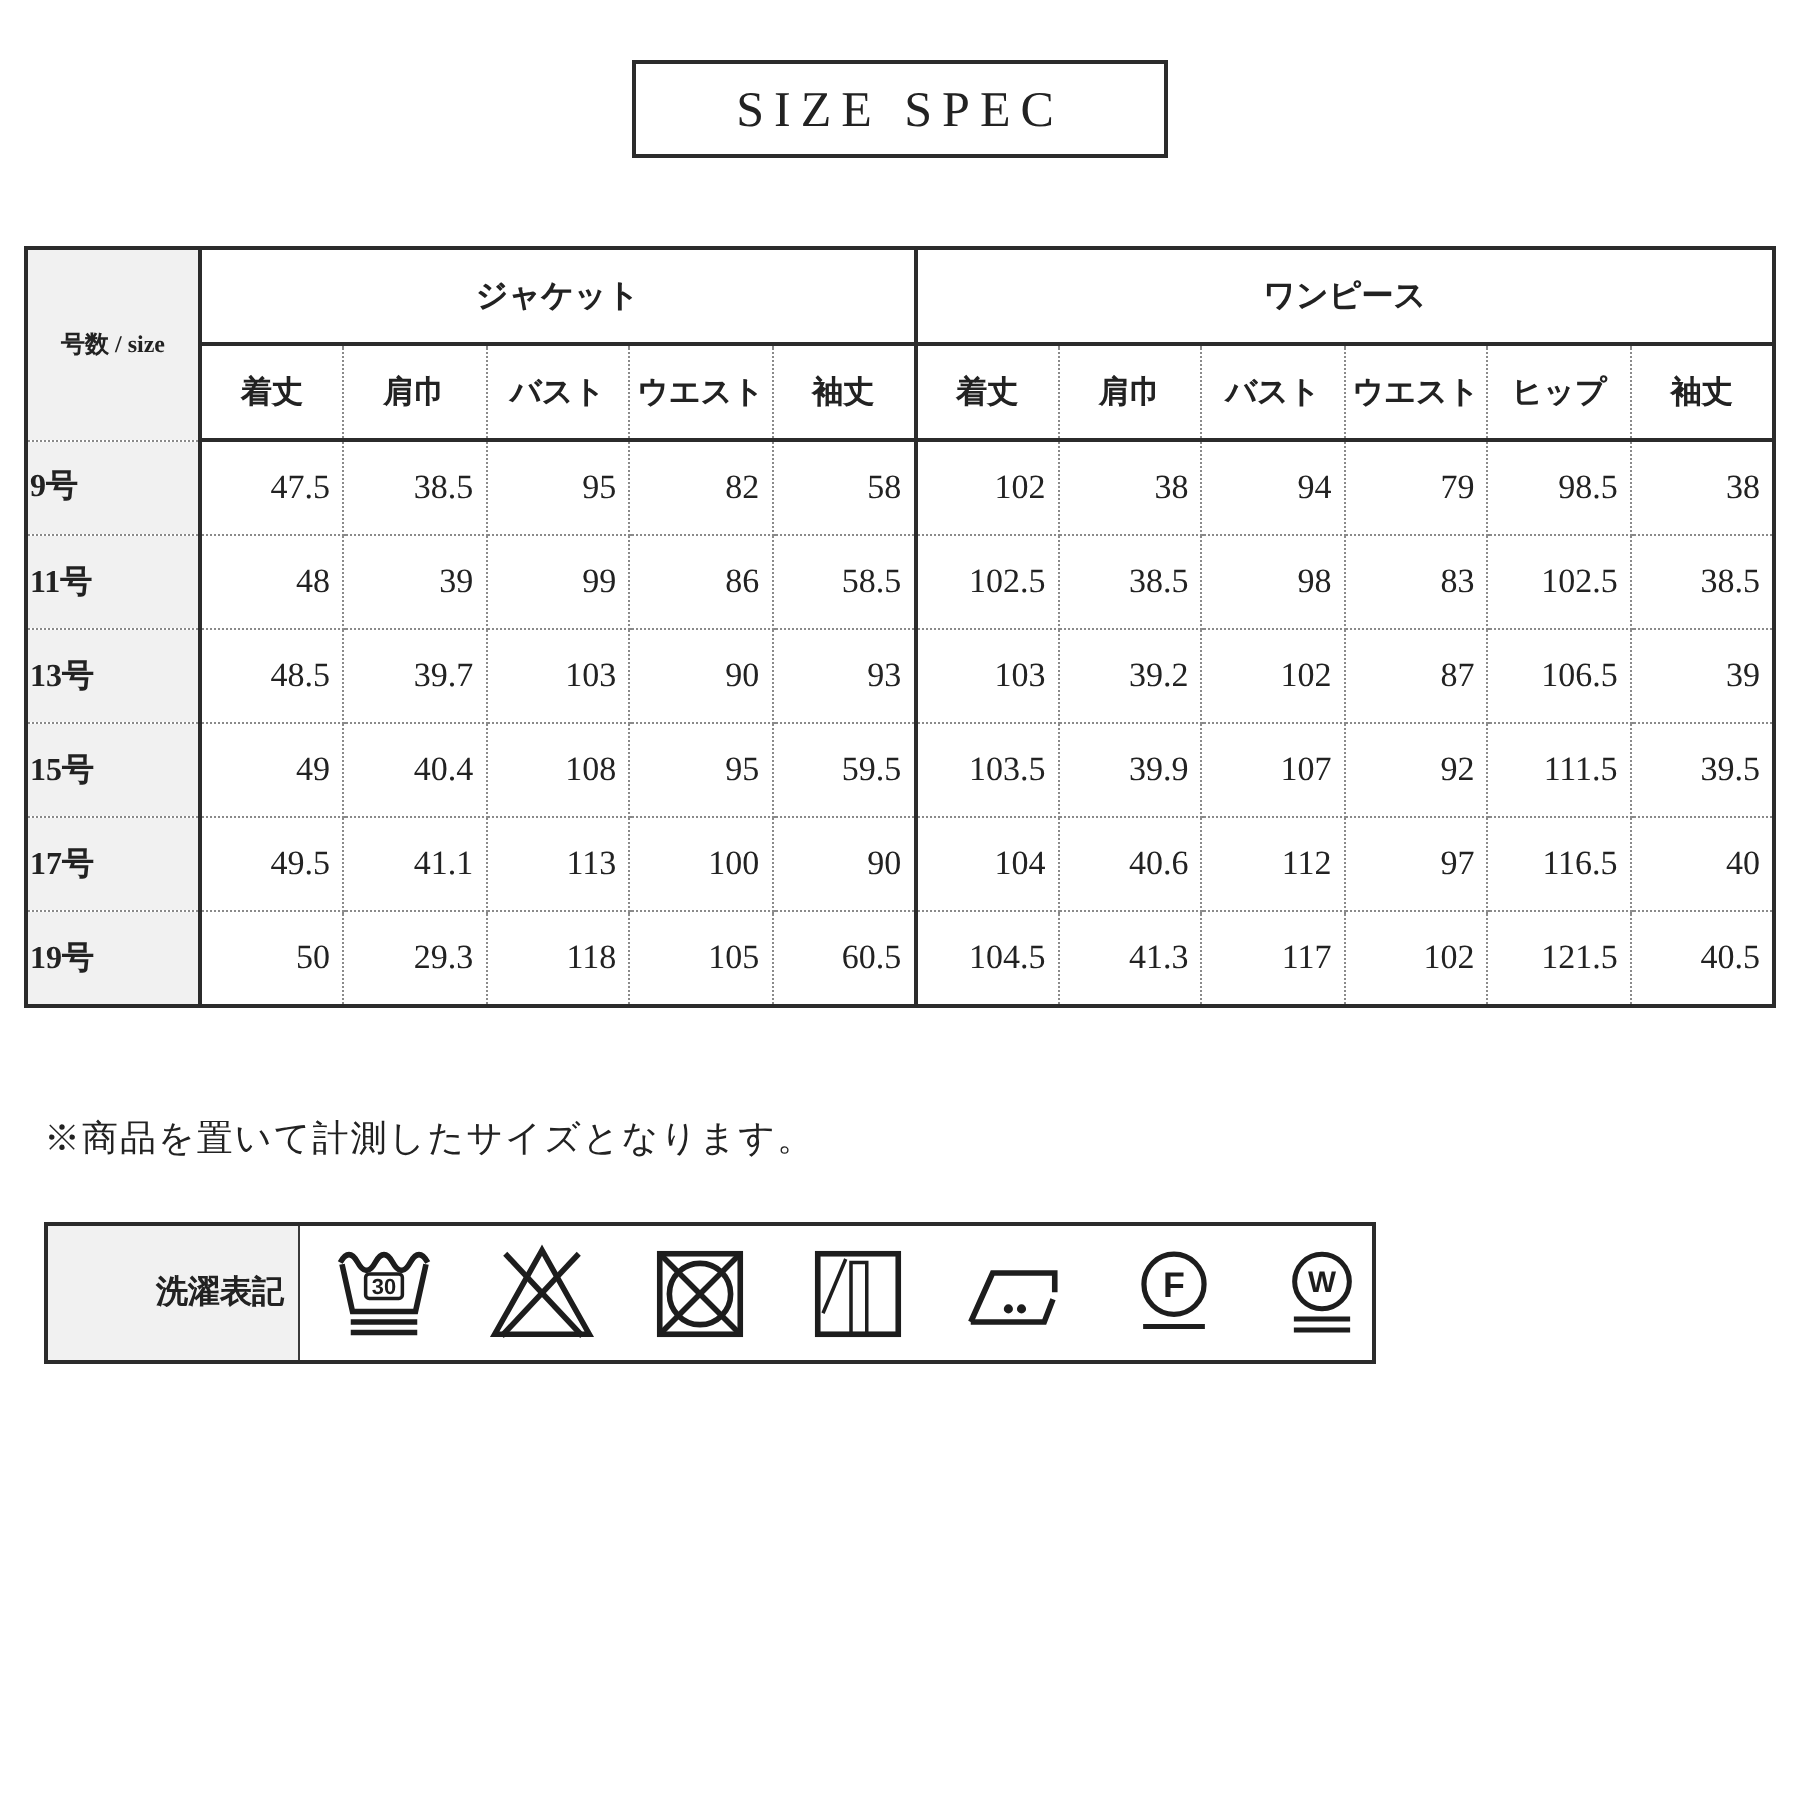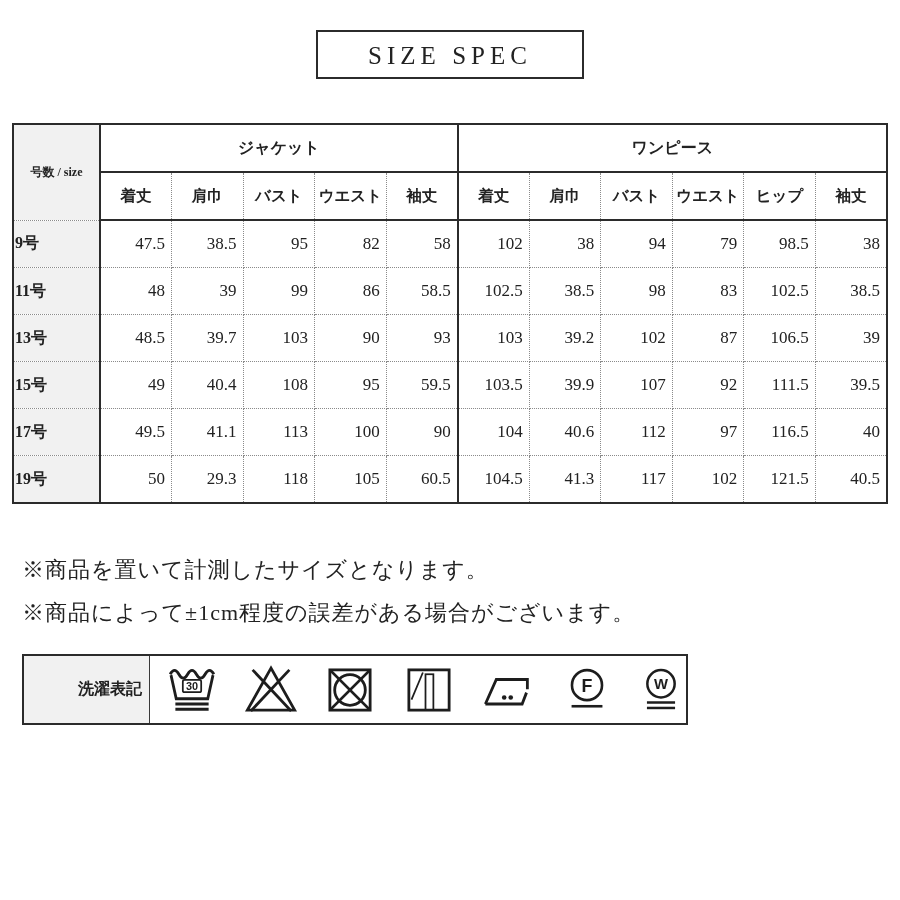--- a/index.html
+++ b/index.html
@@ -33,21 +33,21 @@
   .size-table .group-start{border-left:2px solid #2b2b2b !important;}
   .size-table tbody th.row-label{
     background:#f1f1f1;border-right:2px solid #2b2b2b;
     font-weight:bold;text-align:left;font-size:16px;
   }
   .size-table tbody td{
     text-align:right;padding-right:6px;font-size:17px;background:#fff;
   }
   
   .notes{margin:56px 0 0 22px;}
-  .notes p{margin:0 0 24px 0;font-size:22px;line-height:19px;letter-spacing:1px;}
+  .notes p{margin:0 0 24px 0;font-size:18px;line-height:19px;letter-spacing:1px;}
   
   .care-table{
     border-collapse:collapse;margin:32px 0 0 22px;border:2px solid #2b2b2b;
   }
   .care-table th{
     width:76px;height:65px;background:#f1f1f1;
     border-right:1.5px solid #3a3a3a;font-weight:bold;font-size:16px;text-align:center;padding-left:48px;
   }
   .care-table td{width:435px;height:65px;background:#fff;padding:0 0 0 14px;vertical-align:middle;}
   .care-symbols{display:flex;align-items:center;gap:23px;}
@@ -173,21 +173,20 @@
         <td>117</td>
         <td>102</td>
         <td>121.5</td>
         <td>40.5</td>
       </tr>
     </tbody>
 </table>
 
 <div class="notes">
   <p>※商品を置いて計測したサイズとなります。</p>
-  <p>※商品によって±1cm程度の誤差がある場合がございます。</p>
 </div>
 
 <table class="care-table">
   <tbody>
       <tr>
     <th>洗濯表記</th>
     <td>
       <div class="care-symbols">
 
         <svg width="56" height="56" viewBox="0 0 64 64">

